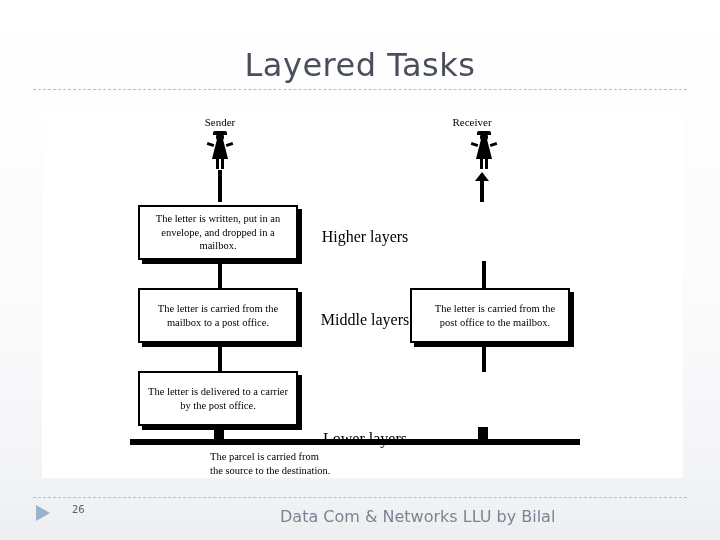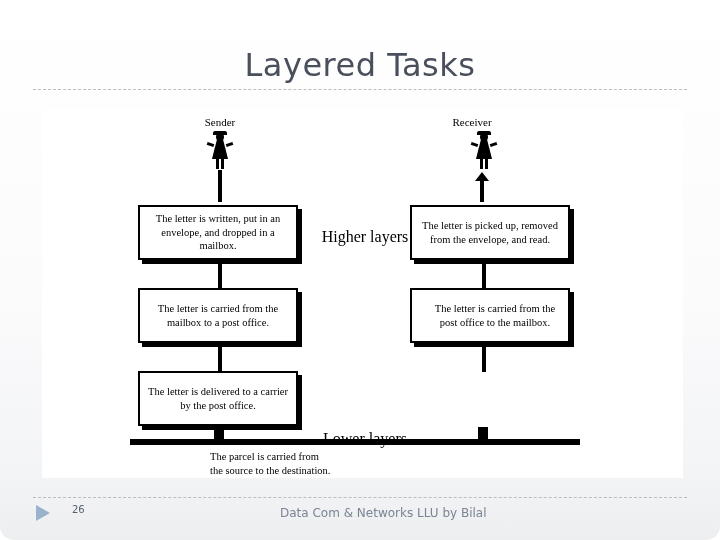--- a/index.html
+++ b/index.html
@@ -12,21 +12,20 @@
     overflow: hidden;
     font-family: "Liberation Sans", sans-serif;
     background: #ffffff;
   }
 
   .slide {
     position: relative;
     width: 720px;
     height: 540px;
     background: linear-gradient(180deg, #ffffff 0%, #fbfbfc 55%, #f3f4f6 88%, #eceef0 100%);
-    border-radius: 14px;
   }
 
   
   .title {
     position: absolute;
     left: 0;
     top: 46px;
     width: 720px;
     text-align: center;
     font-size: 32px;
@@ -248,21 +247,21 @@
     border-top: 8px solid transparent;
     border-bottom: 8px solid transparent;
     border-left: 14px solid #9bb2cc;
   }
 
   .footer-credit {
     position: absolute;
     left: 280px;
     top: 505px;
     width: 300px;
-    font-size: 12px;
+    font-size: 16px;
     line-height: 1.45;
     color: #7b8494;
     font-family: "DejaVu Sans", sans-serif;
     text-align: left;
   }
   .footer-credit .line2 {
     display: block;
     text-align: center;
     width: 195px;
   }
@@ -300,26 +299,26 @@
           <div class="leg-l"></div>
           <div class="leg-r"></div>
       </div>
       <div class="up-arrow" style="left:431px; top:62px;">
         <div class="headp"></div>
           <div class="shaft"></div>
       </div>
 
       <div class="lbox" style="left:96px; top:95px; width:160px; height:55px;">The letter is written, put in an envelope, and dropped in a mailbox.</div>
       <div class="layer-label" style="left:258px; top:118px; width:130px;">Higher layers</div>
-      <div class="lbox" style="left:368px; top:95px; width:160px; height:55px;">The letter is picked up, removed from the envelope, and read.</div>
 
       <div class="vline" style="left:176px; top:151px; height:28px;"></div>
       <div class="vline" style="left:440px; top:151px; height:28px;"></div>
 
       <div class="lbox" style="left:96px; top:178px; width:160px; height:55px;">The letter is carried from the mailbox to a post office.</div>
+      <div class="layer-label" style="left:258px; top:201px; width:130px;">Middle layers</div>
       <div class="lbox" style="left:368px; top:178px; width:160px; height:55px;padding-left:15px;">The letter is carried from the post office to the mailbox.</div>
 
       <div class="vline" style="left:176px; top:234px; height:28px;"></div>
       <div class="vline" style="left:440px; top:234px; height:28px;"></div>
 
       <div class="lbox" style="left:96px; top:261px; width:160px; height:55px;">The letter is delivered to a carrier by the post office.</div>
       <div class="layer-label" style="left:258px; top:284px; width:130px;margin-top:36px;">Lower layers</div>
 
       <div class="vline" style="left:172px; top:317px; height:16px; width:10px;"></div>
       <div class="vline" style="left:436px; top:317px; height:16px; width:10px;"></div>

